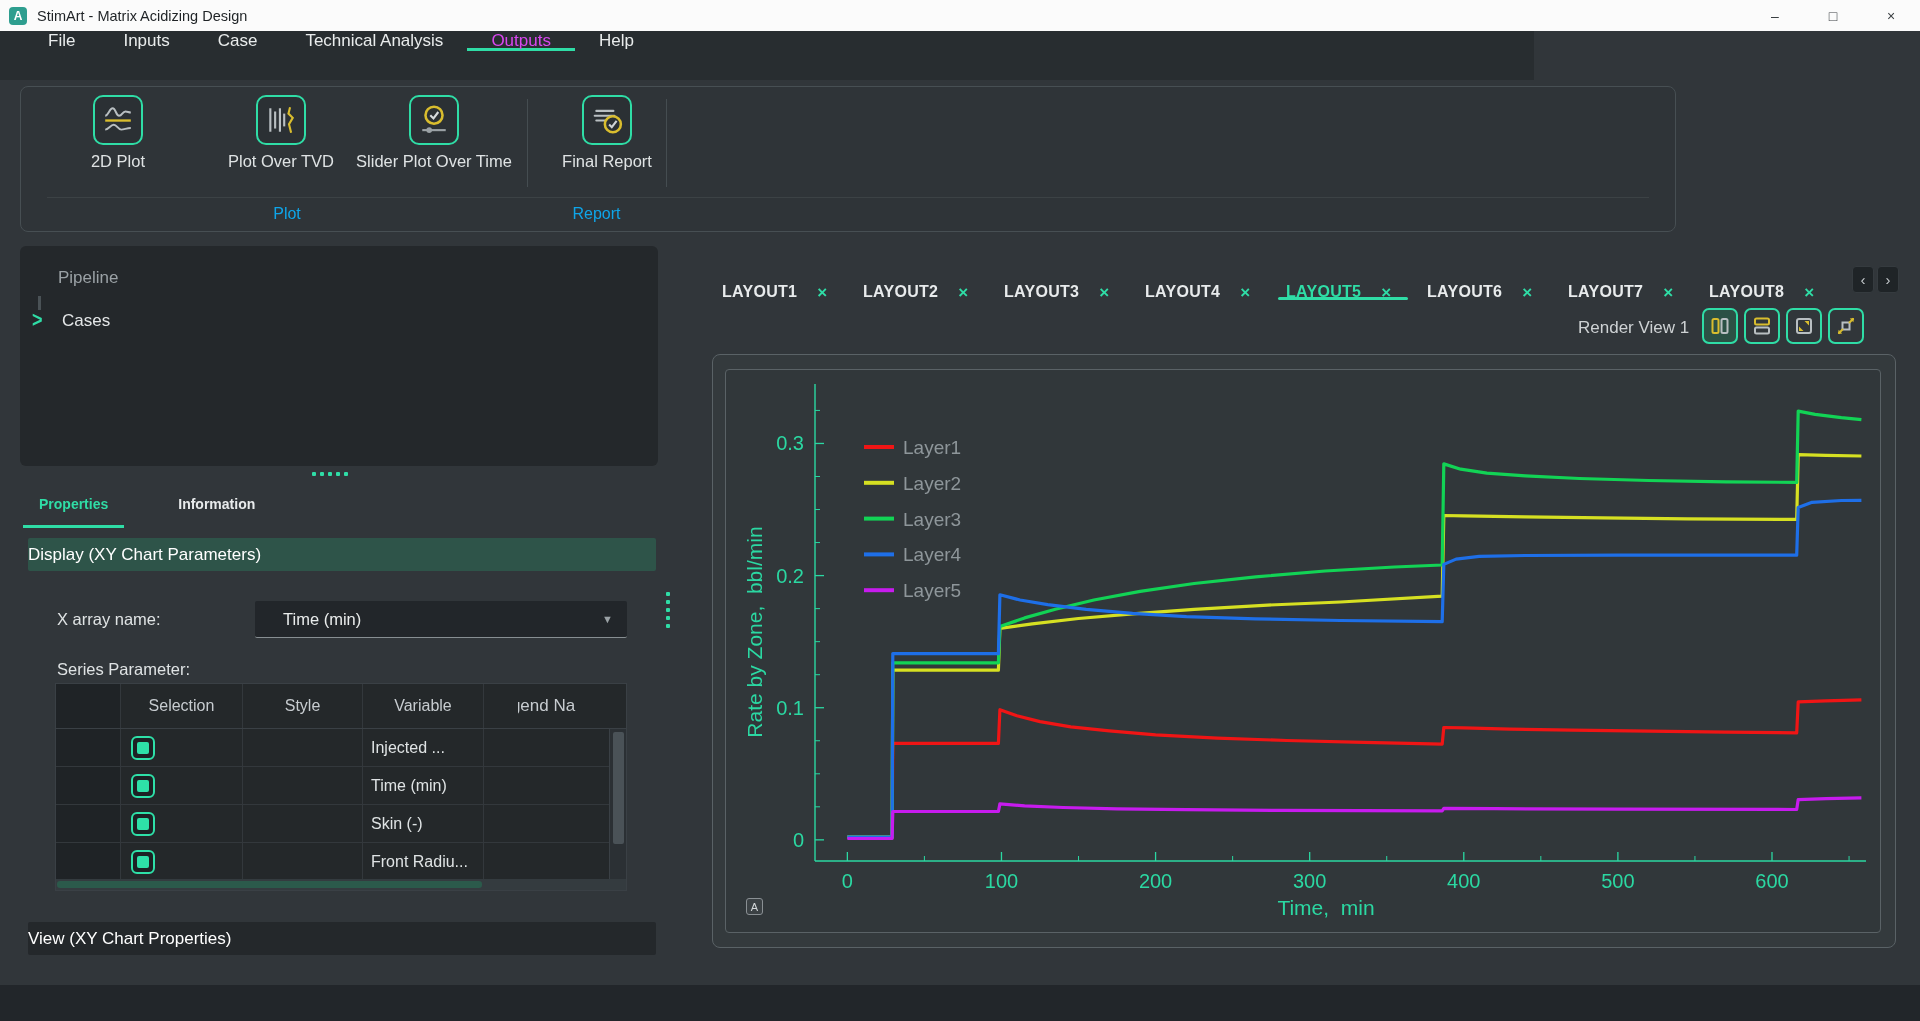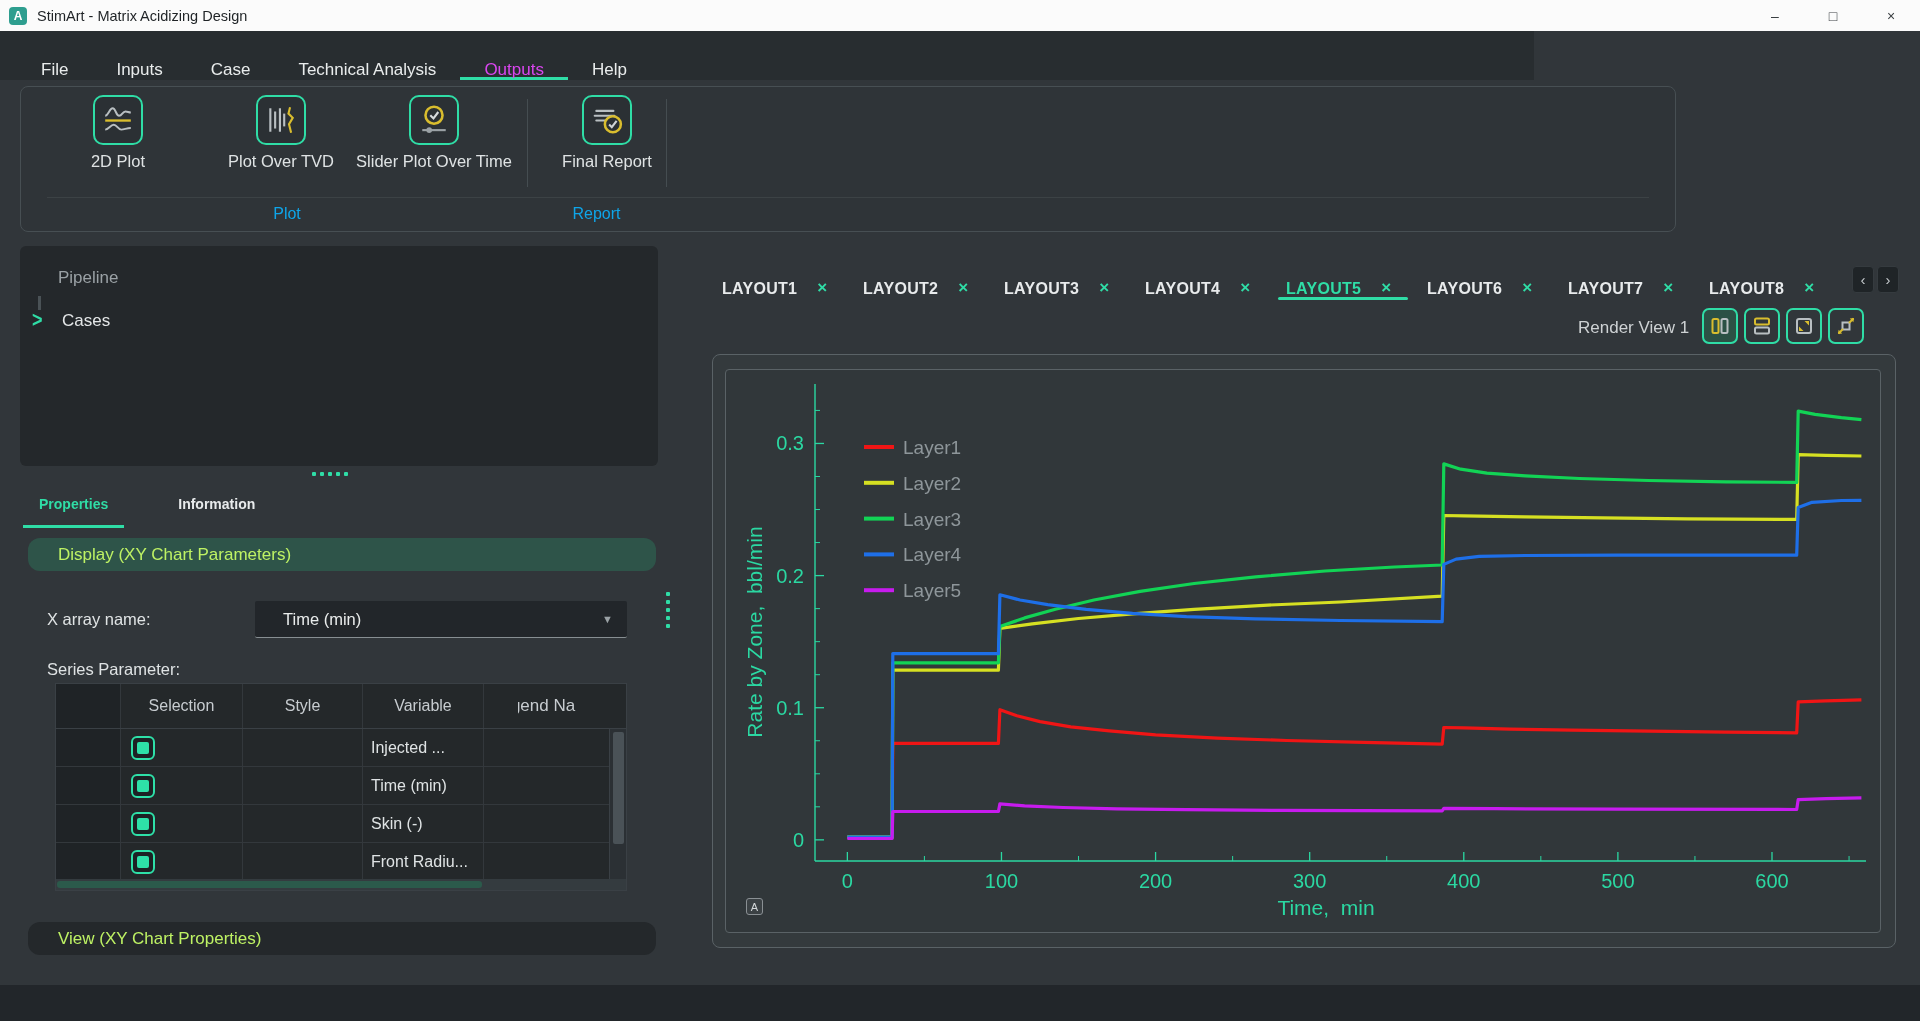--- a/index.html
+++ b/index.html
@@ -12,21 +12,21 @@
             display:flex;align-items:center;}
   .applogo{width:18px;height:18px;margin-left:9px;border-radius:4px;background:#2e9e8f;
            color:#fff;font-size:12px;font-weight:bold;display:flex;align-items:center;justify-content:center;}
   .apptitle{margin-left:10px;font-size:14.5px;color:#1f2326;}
   .wincontrols{margin-left:auto;display:flex;height:100%;}
   .winbtn{width:58px;height:100%;display:flex;align-items:center;justify-content:center;
           color:#3a3f42;font-size:14px;cursor:default;}
 
   
   .menubar{position:absolute;left:0;top:31px;width:1534px;height:49px;background:#282d30;
-           display:flex;align-items:flex-end;padding-left:17px;}
+           display:flex;align-items:flex-start;padding-left:24px;}
   .menu-item{display:flex;align-items:center;padding:0 24px;font-size:17px;color:#e9eCEC;font-weight:500;}
   .menu-item.active{color:#d946ef;box-shadow:inset 0 -3px 0 #2fdda6;}
 
   
   .toolbar{position:absolute;left:20px;top:86px;width:1656px;height:146px;
            border:1px solid #474f53;border-radius:8px;background:#2f3438;}
   .tool-btn{position:absolute;top:8px;display:flex;flex-direction:column;align-items:center;}
   .tool-ic{width:50px;height:50px;border:2px solid #2fdda6;border-radius:10px;background:#2b3034;
            display:flex;align-items:center;justify-content:center;}
   .tool-lbl{margin-top:7px;font-size:16.5px;color:#dfe3e4;white-space:nowrap;}
@@ -43,26 +43,26 @@
   .tree-label{position:absolute;left:42px;top:65px;font-size:17px;color:#e4e7e8;}
 
   .dots-h{position:absolute;left:312px;top:472px;display:flex;gap:4px;}
   .dots-v{position:absolute;left:666px;top:592px;display:flex;flex-direction:column;gap:4px;}
   .dot{width:4px;height:4px;border-radius:1px;background:#2fdda6;}
 
   .ltabs{position:absolute;left:23px;top:490px;display:flex;gap:38px;height:38px;}
   .ltab{padding:6px 16px 8px 16px;font-size:14px;font-weight:600;color:#e8ebec;}
   .ltab.active{color:#2fdda6;border-bottom:3px solid #2fdda6;}
 
-  .sect-hdr{position:absolute;left:28px;width:628px;height:33px;border-radius:12px;
-            font-size:17px;color:#bef264;line-height:33px;padding-left:30px;}
+  .sect-hdr{position:absolute;left:28px;width:628px;height:33px;border-radius:2px;
+            font-size:17px;color:#ffffff;line-height:33px;}
   .sect-display{top:538px;background:#2e5449;}
   .sect-view{top:922px;background:#24282b;}
 
-  .fld-lbl{position:absolute;left:47px;font-size:16.5px;color:#dfe3e4;}
+  .fld-lbl{position:absolute;left:57px;font-size:16.5px;color:#dfe3e4;}
   .dropdown{position:absolute;left:255px;top:601px;width:372px;height:37px;background:#22262a;
             border-bottom:1px solid #878e92;border-radius:2px;}
   .dropdown .val{position:absolute;left:28px;top:0;line-height:36px;font-size:16.5px;color:#e9ecec;}
   .dropdown .arr{position:absolute;right:14px;top:12px;font-size:11px;color:#9aa1a5;}
 
   .tbl{position:absolute;left:55px;top:683px;width:572px;height:208px;background:#24282a;
        border:1px solid #3a4045;}
   .thead{display:flex;height:45px;border-bottom:1px solid #3a4045;}
   .trow{display:flex;height:38px;border-bottom:1px solid #33383c;}
   .tc{border-right:1px solid #33383c;height:100%;display:flex;align-items:center;}
@@ -78,22 +78,22 @@
   .cbx{width:24px;height:24px;border:2px solid #2ee0a8;border-radius:6px;background:#1d2124;
        display:flex;align-items:center;justify-content:center;margin-left:10px;}
   .cbx i{display:block;width:12px;height:12px;background:#2ee0a8;border-radius:2px;}
   .vscroll{position:absolute;right:0;top:45px;width:17px;height:152px;background:#2b3034;border-left:1px solid #3a4045;}
   .vthumb{position:absolute;left:3px;top:3px;width:11px;height:112px;background:#4a5257;border-radius:2px;}
   .hscroll{position:absolute;left:0;bottom:0;width:570px;height:11px;background:#343b3f;}
   .hthumb{position:absolute;left:1px;top:2px;width:425px;height:7px;background:#2b5a4b;border-radius:3px;}
 
   
   .laytabs{position:absolute;left:710px;top:262px;display:flex;height:36px;}
-  .ltab2{position:relative;width:141px;display:flex;align-items:flex-end;padding-left:12px;
-         font-size:16px;font-weight:bold;color:#e8ebec;letter-spacing:.3px;}
+  .ltab2{position:relative;width:141px;display:flex;align-items:flex-start;padding-left:12px;
+         font-size:16px;font-weight:bold;color:#e8ebec;letter-spacing:.3px;margin-top:21px;}
   .ltab2 .tabx{margin-left:20px;color:#2fdda6;font-size:17px;font-weight:600;}
   .ltab2.active{color:#2fdda6;}
   .ltab2.active::after{content:"";position:absolute;left:4px;bottom:-2px;width:130px;height:3px;
         background:#2fdda6;border-radius:2px;}
   .tabscroll{position:absolute;left:1852px;top:266px;display:flex;gap:3px;}
   .tsbtn{width:22px;height:27px;background:#1f2427;border:1px solid #353b3f;border-radius:4px;
          color:#c6cbce;font-size:15px;display:flex;align-items:center;justify-content:center;}
 
   .render-lbl{position:absolute;left:1578px;top:318px;font-size:17px;color:#ced2d4;}
   .rbtn{position:absolute;top:308px;width:36px;height:36px;border:2px solid #2fdda6;border-radius:7px;

